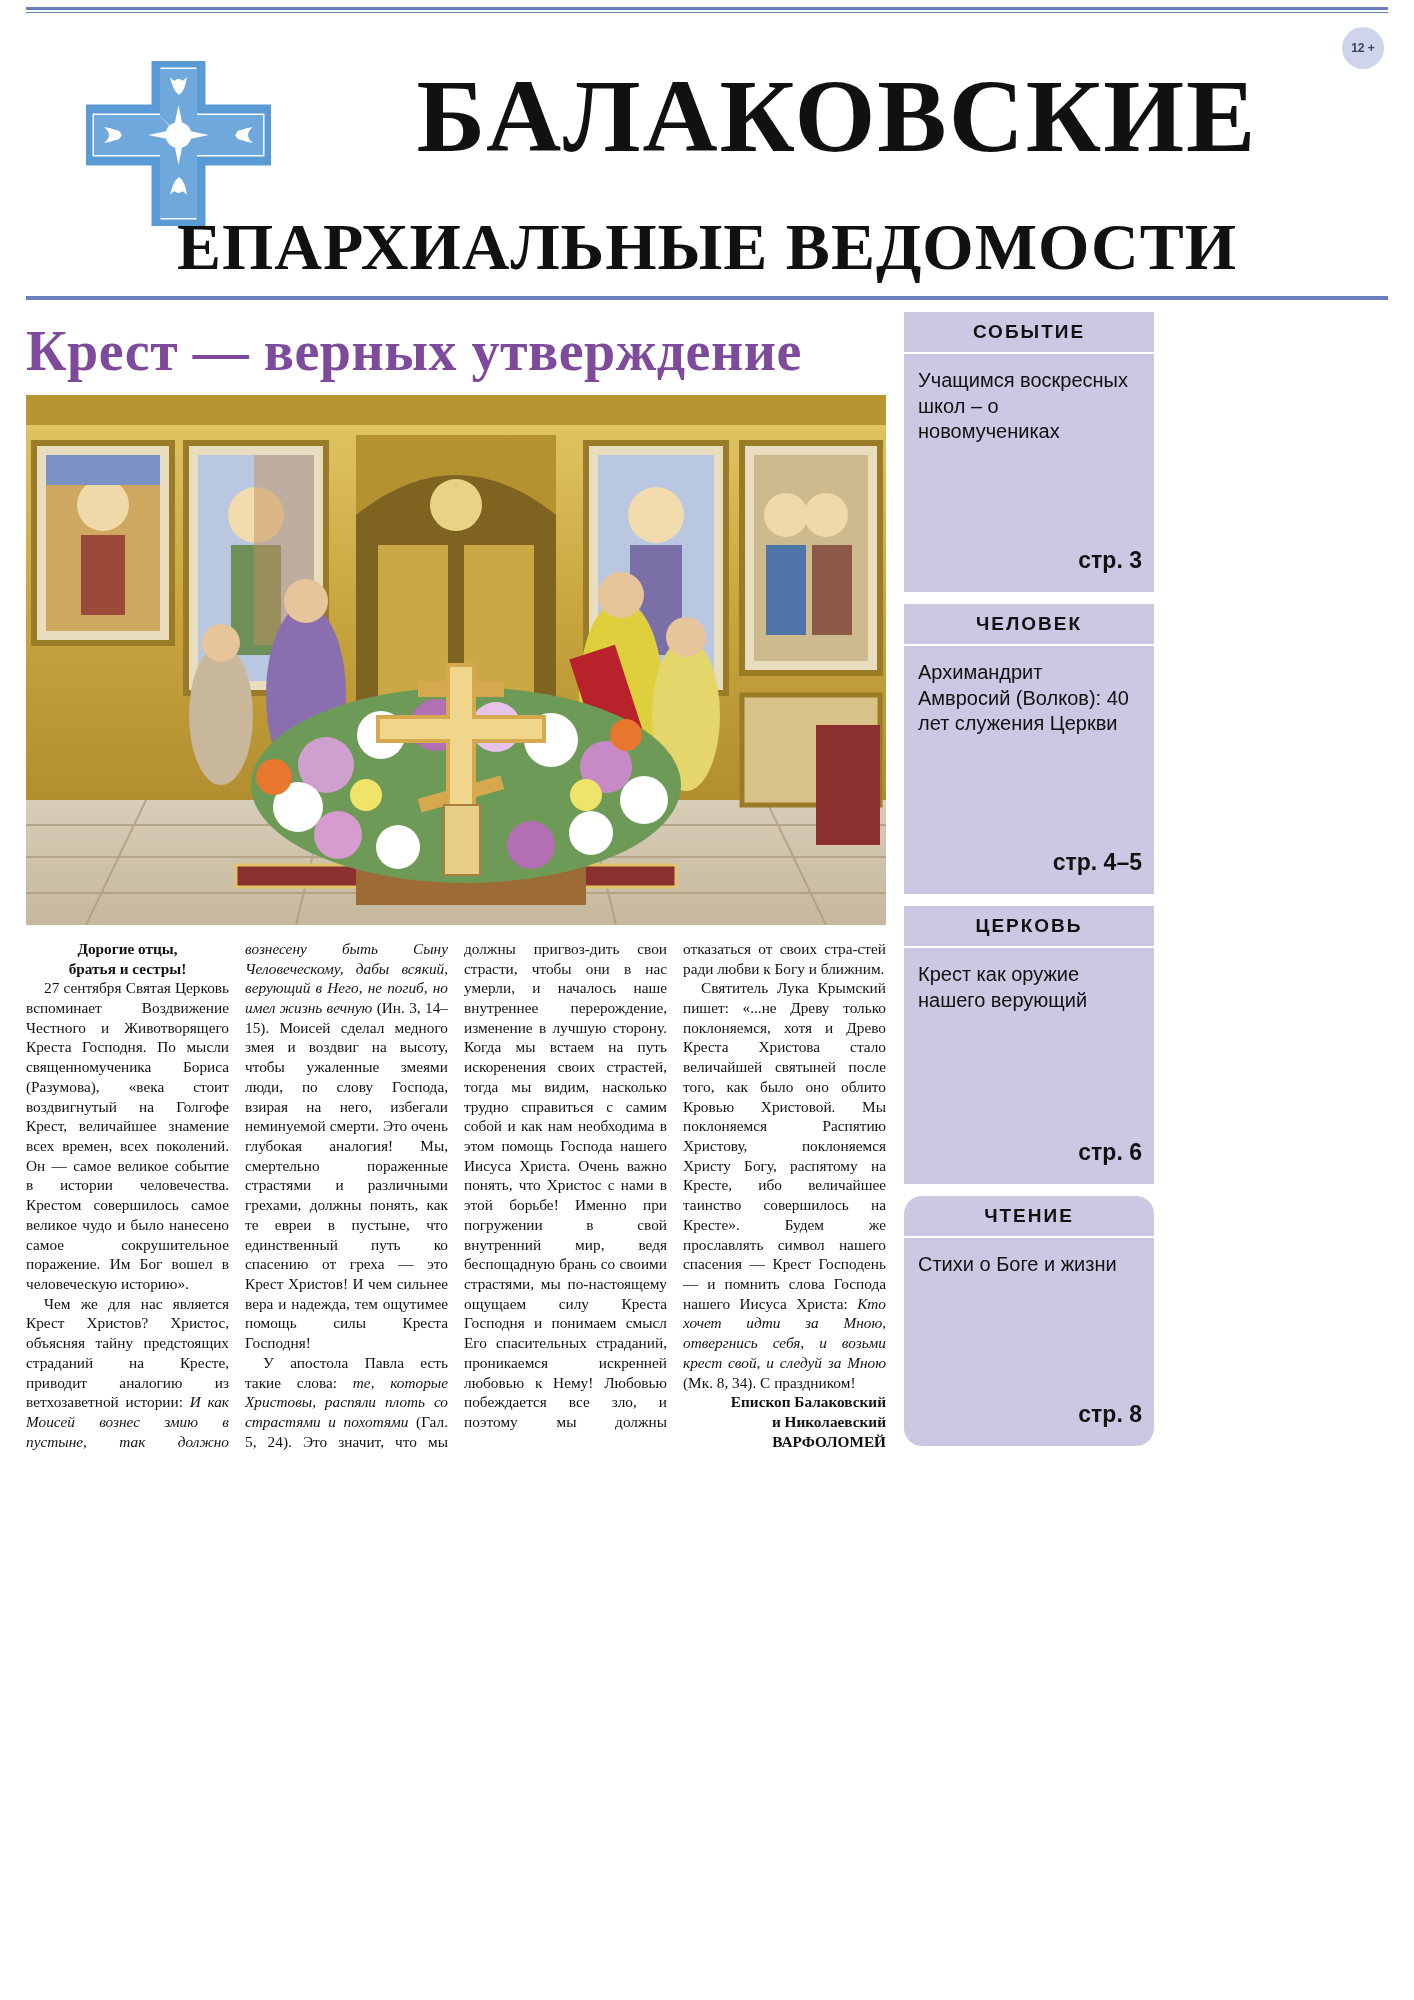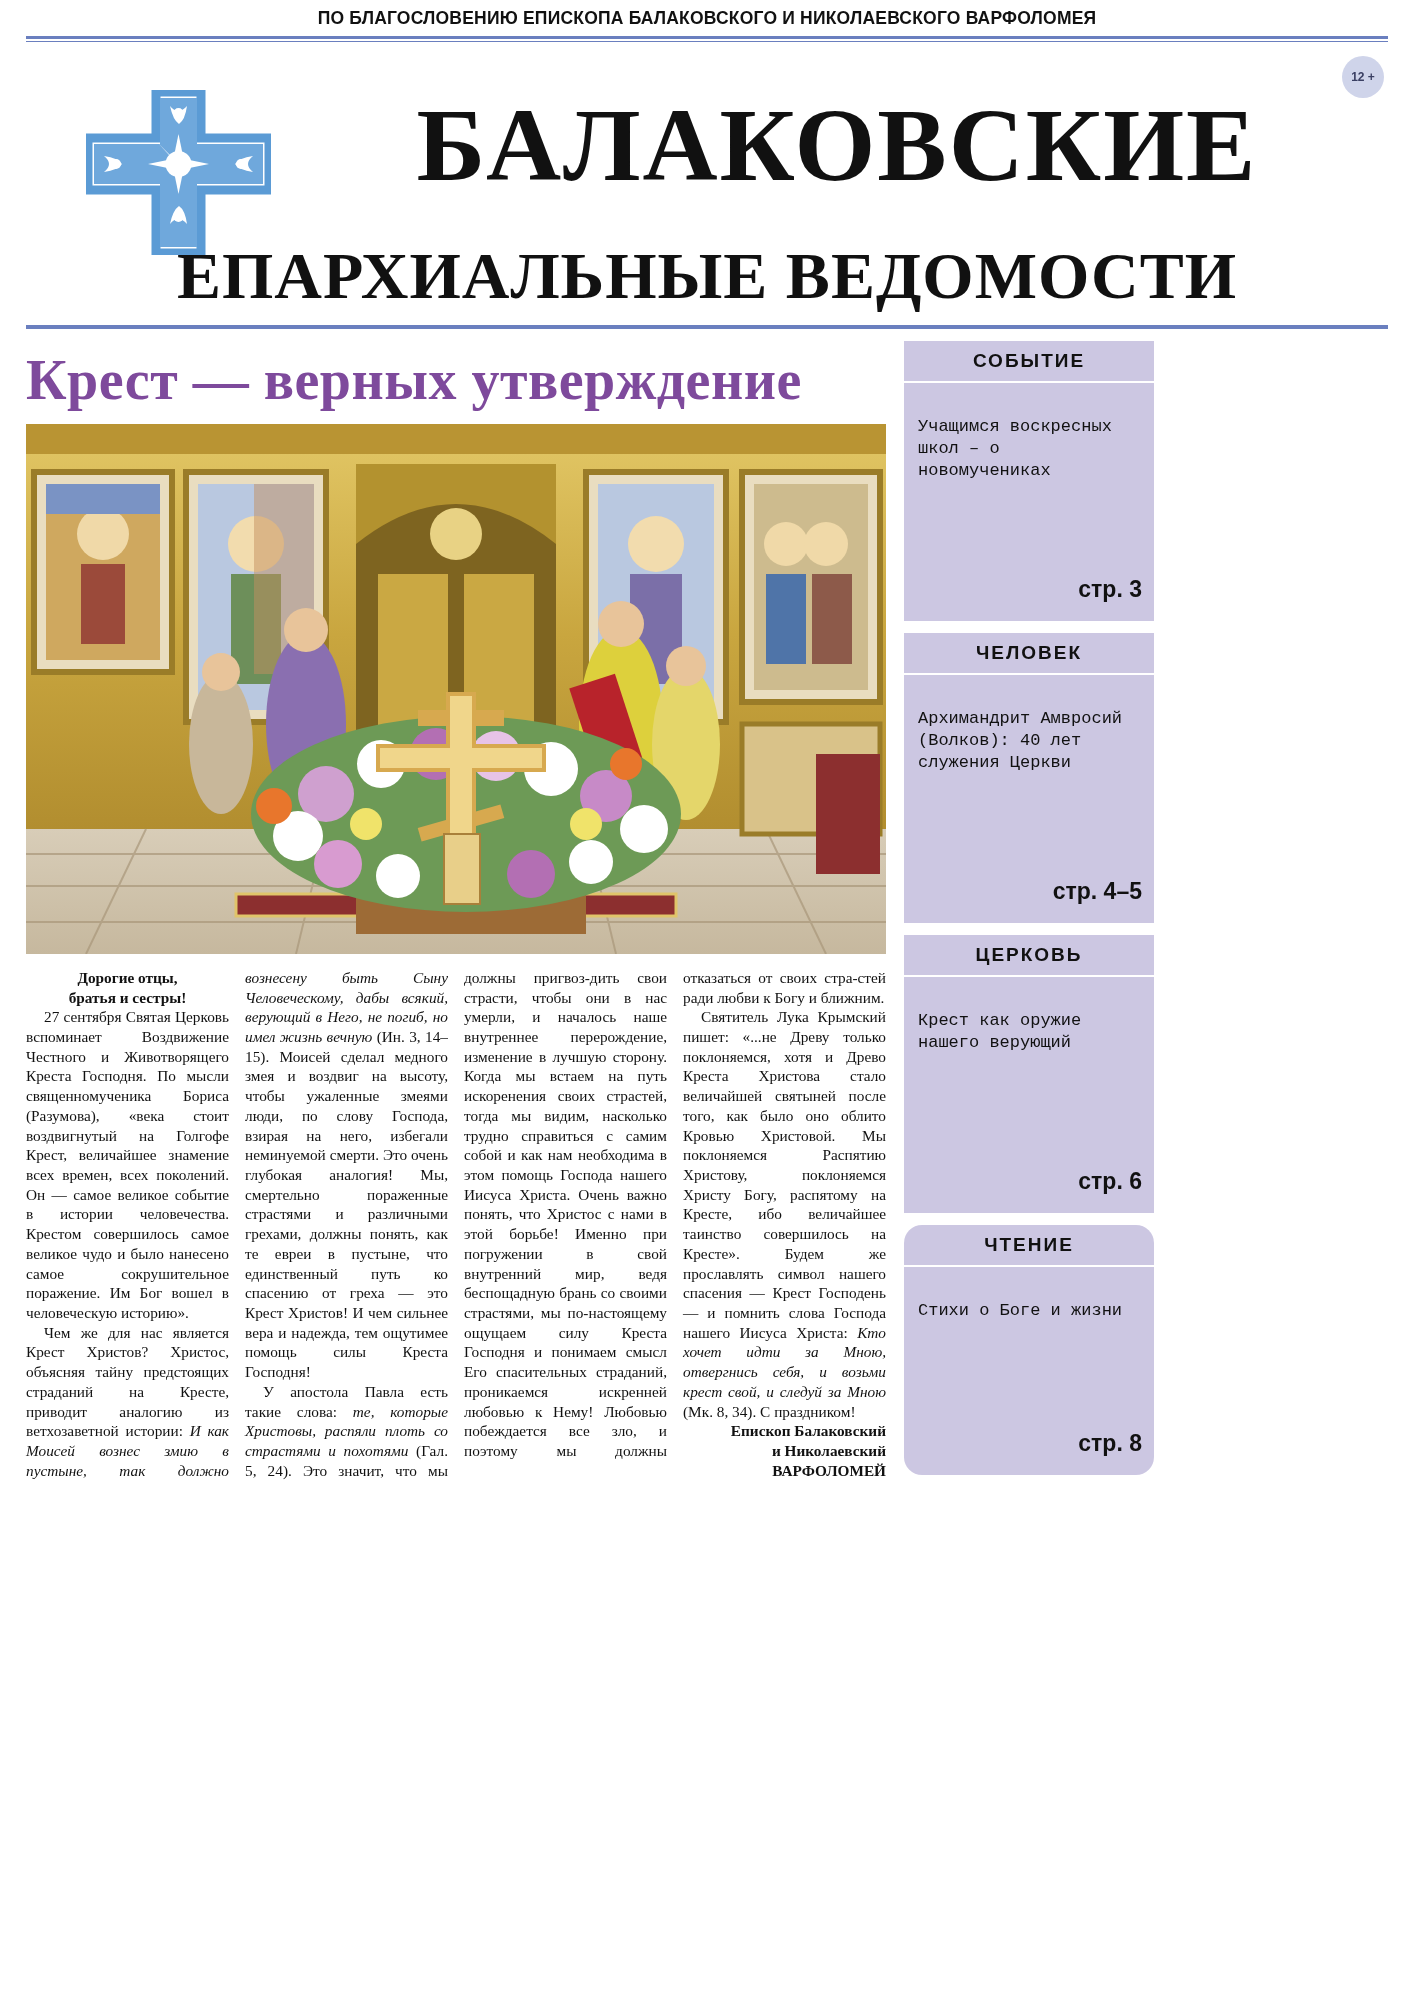--- a/index.html
+++ b/index.html
@@ -120,39 +120,38 @@
   .side-head {
     text-align:center;
     font-family:"Liberation Sans", sans-serif;
     font-weight:bold;
     font-size:19px;
     letter-spacing:2px;
     padding:9px 0 9px 0;
     border-bottom:2px solid #ffffff;
   }
   .side-body {
-    padding:33px 14px 8px 14px;
-    font-family:Liberation Mono, monospace;
-    font-size:17px;
+    padding:14px 14px 8px 14px;
+    font-family:Liberation Sans, sans-serif;
+    font-size:20px;
     line-height:1.28;
   }
   .side-page {
     text-align:right;
     font-family:"Liberation Sans", sans-serif;
     font-weight:bold;
     font-size:23px;
     padding:0 12px 10px 0;
   }
 </style>
 </head>
 <body>
 
 <div class="page">
 
-  <div class="blessing">ПО БЛАГОСЛОВЕНИЮ ЕПИСКОПА БАЛАКОВСКОГО И НИКОЛАЕВСКОГО ВАРФОЛОМЕЯ</div>
   <div class="rule-thin"></div>
   <div class="rule-thin2"></div>
 
   <div class="masthead">
     <div class="age-badge">12 +</div>
 
     <div class="cross-wrap">
       <svg width="185" height="165" viewBox="0 0 185 165">
         <path d="M70 2 L115 2 L115 48 L183 48 L183 100 L115 100 L115 163 L70 163 L70 100 L2 100 L2 48 L70 48 Z" fill="#ffffff" stroke="#5b9bd5" stroke-width="9"></path>
         <path d="M74 8 L111 8 L111 54 L177 54 L177 94 L111 94 L111 157 L74 157 L74 94 L8 94 L8 54 L74 54 Z" fill="#6fa8dc"></path>

